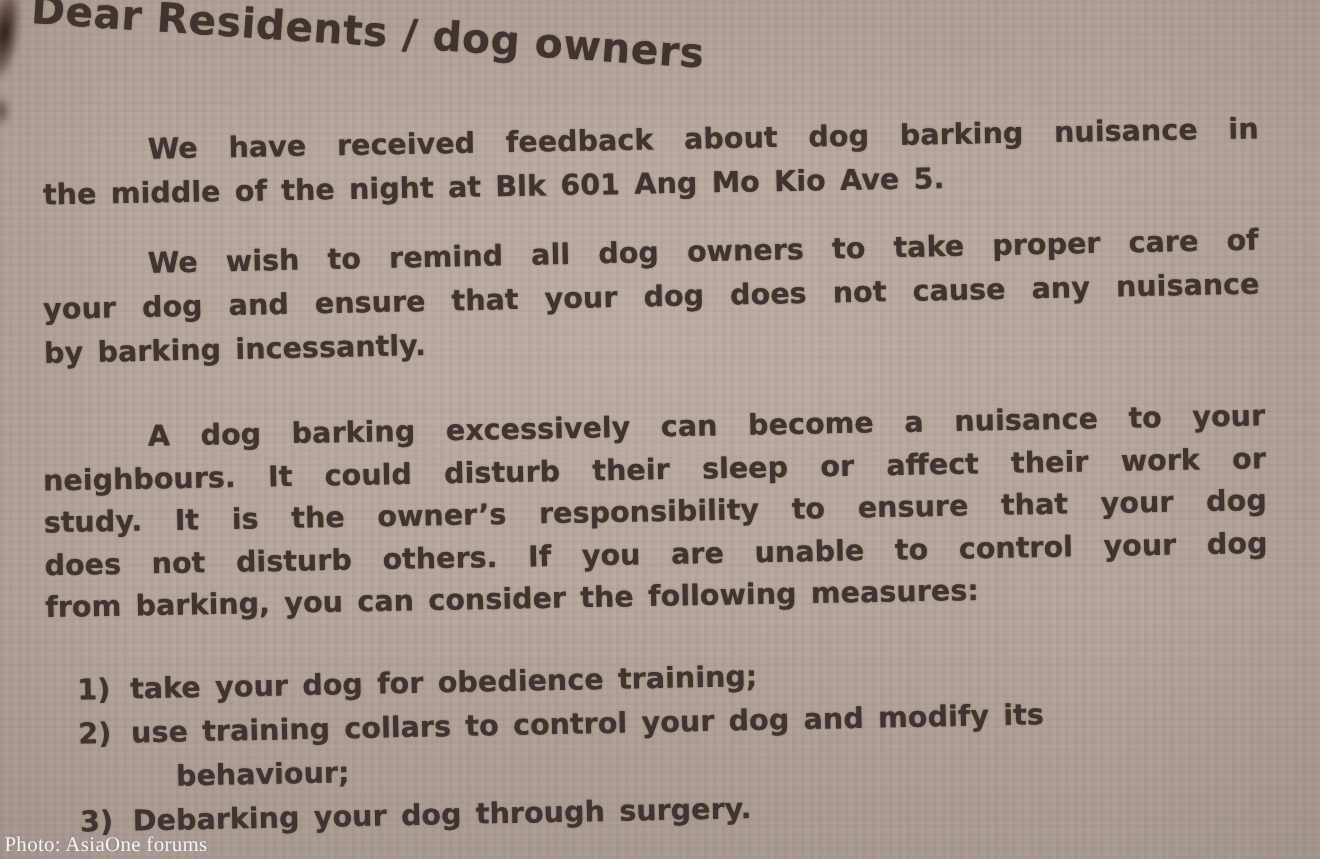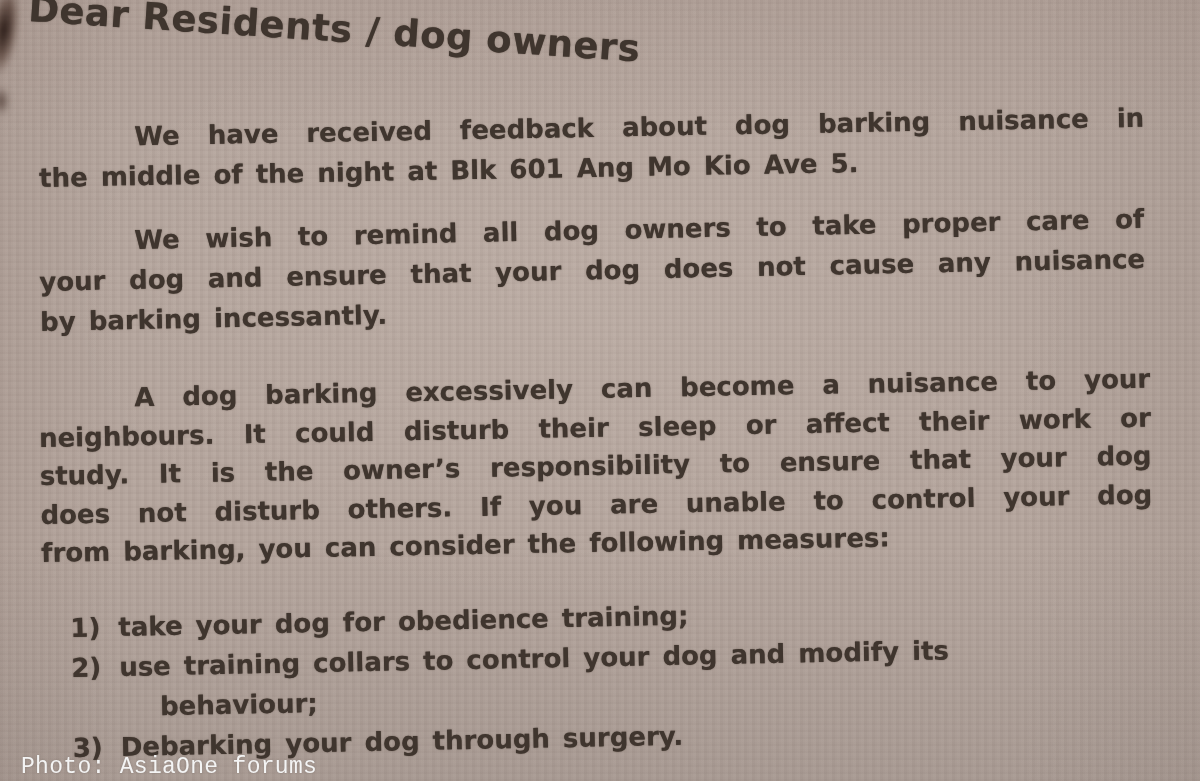--- a/index.html
+++ b/index.html
@@ -86,24 +86,24 @@
     transform: rotate(-1.15deg);
     transform-origin: 0 0;
   }
   .list-item { display: flex; }
   .num { flex: 0 0 48px; width: 48px; }
   .txt { flex: 1; }
   .wrap { padding-left: 40px; }
 
   .caption {
     position: absolute;
-    left: 21px;
+    left: 4px;
     bottom: 1px;
-    font-family: Liberation Mono, monospace;
-    font-size: 23px;
+    font-family: Liberation Serif, serif;
+    font-size: 19px;
     font-weight: normal;
     color: var(--caption, #f4f4f4);
     letter-spacing: 0.3px;
     text-shadow: 0 0 2px rgba(90,80,75,0.35);
   }
 </style>
 </head>
 <body>
 
 <div class="photo" style="--paper: #b3a49c; --ink: #3f352e; --caption: #f4f4f4;">

